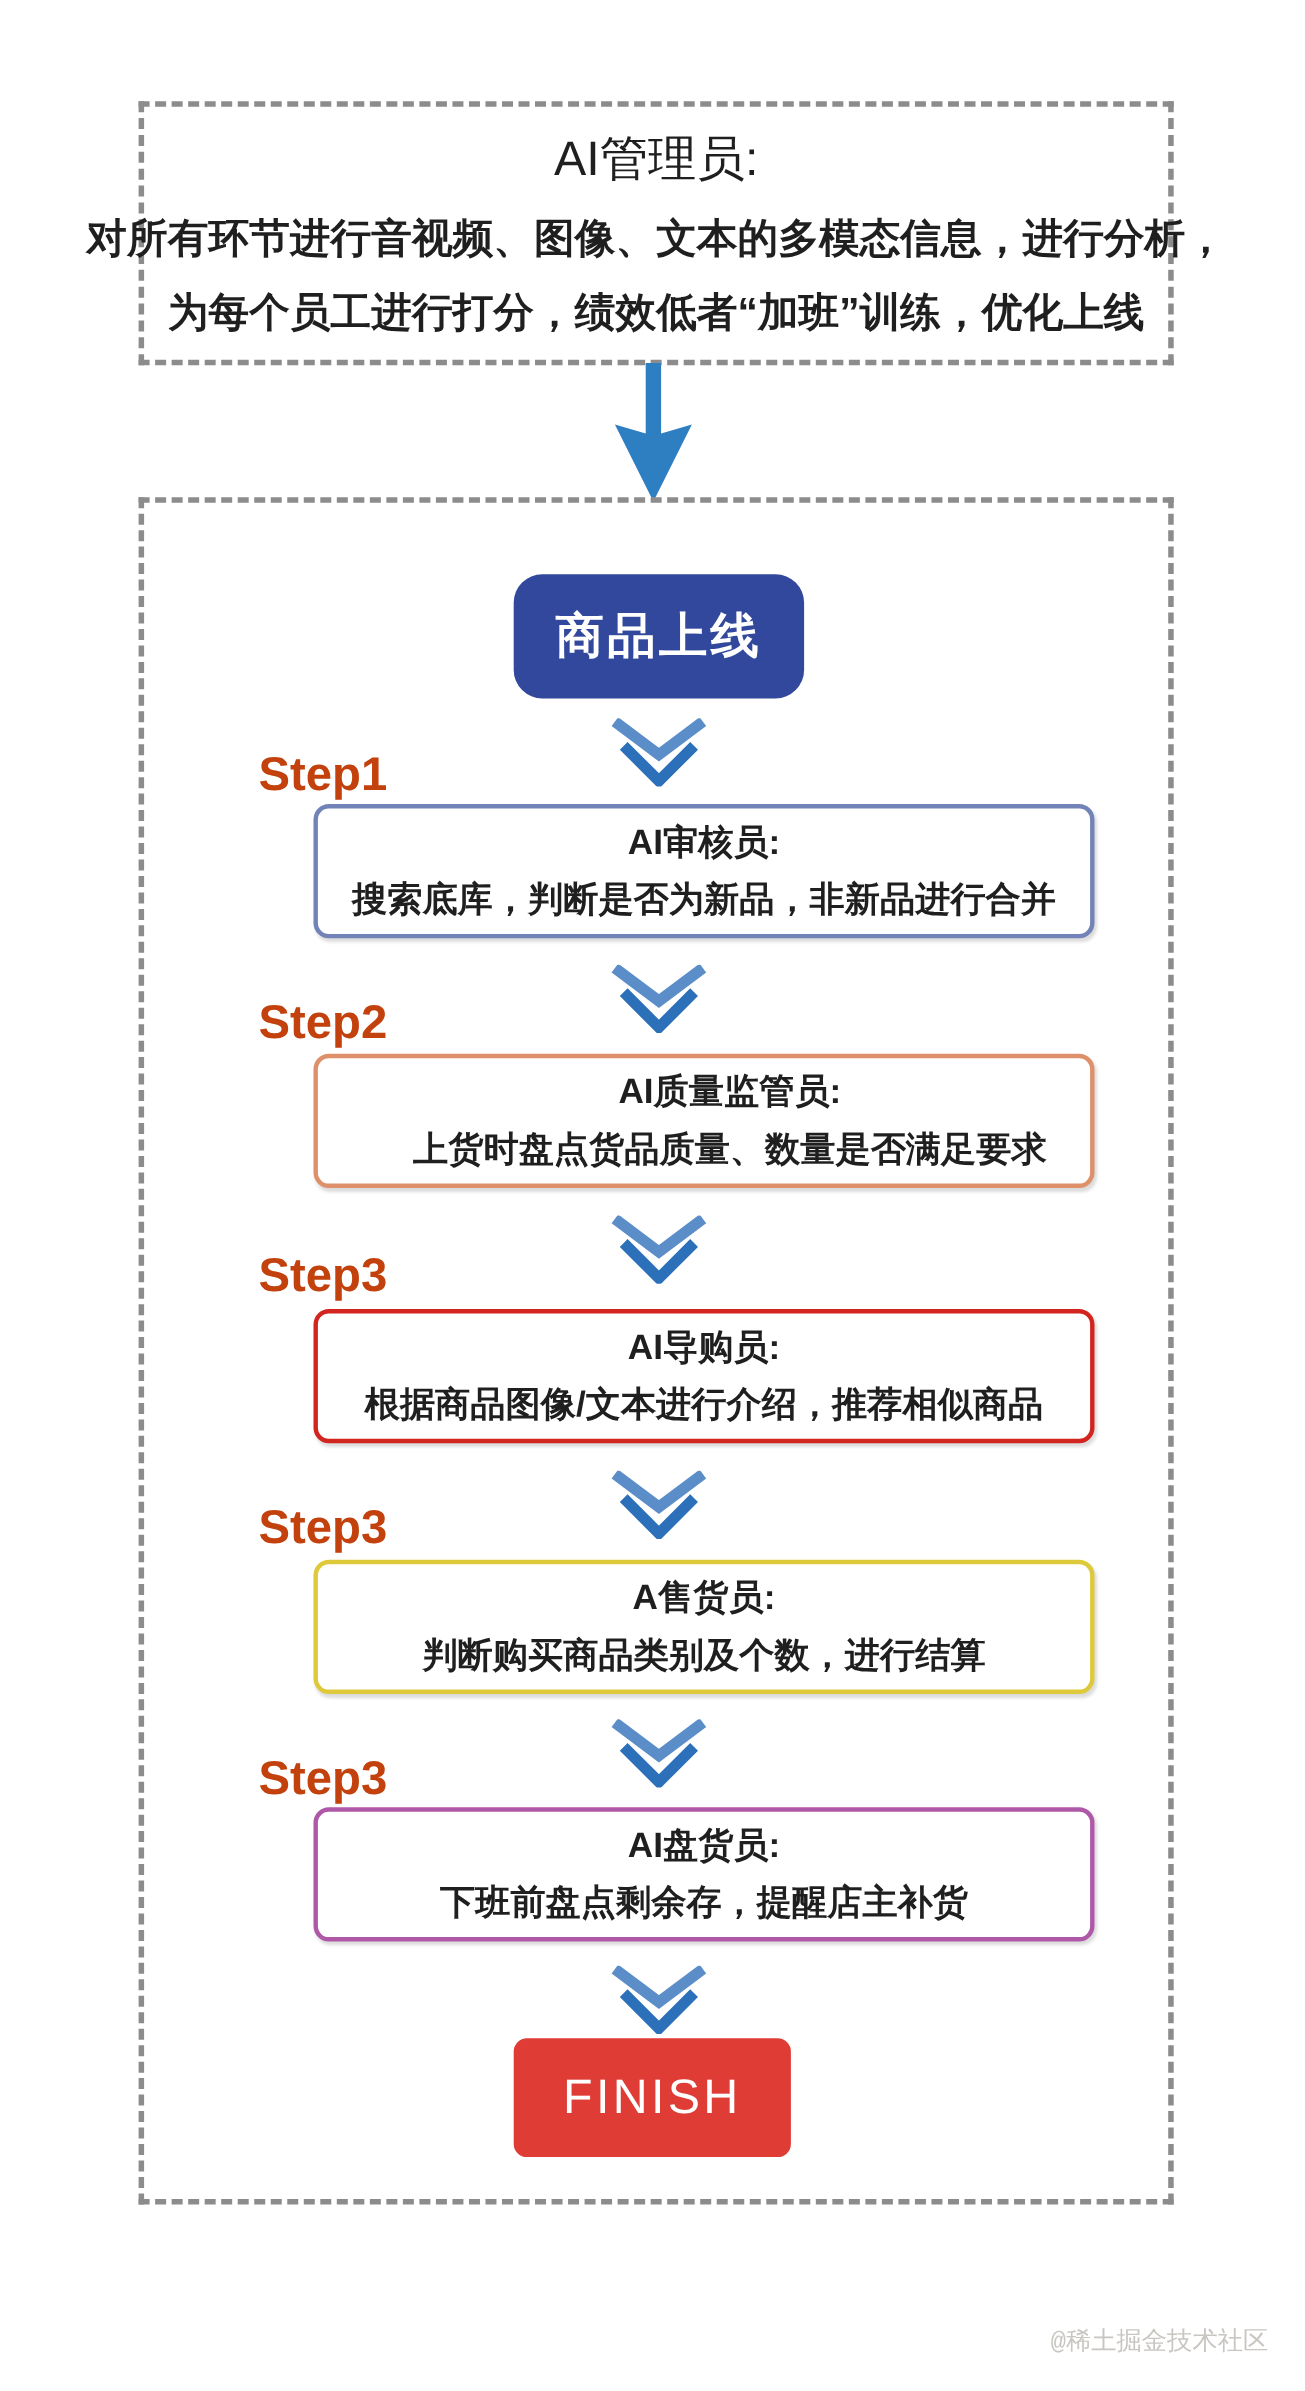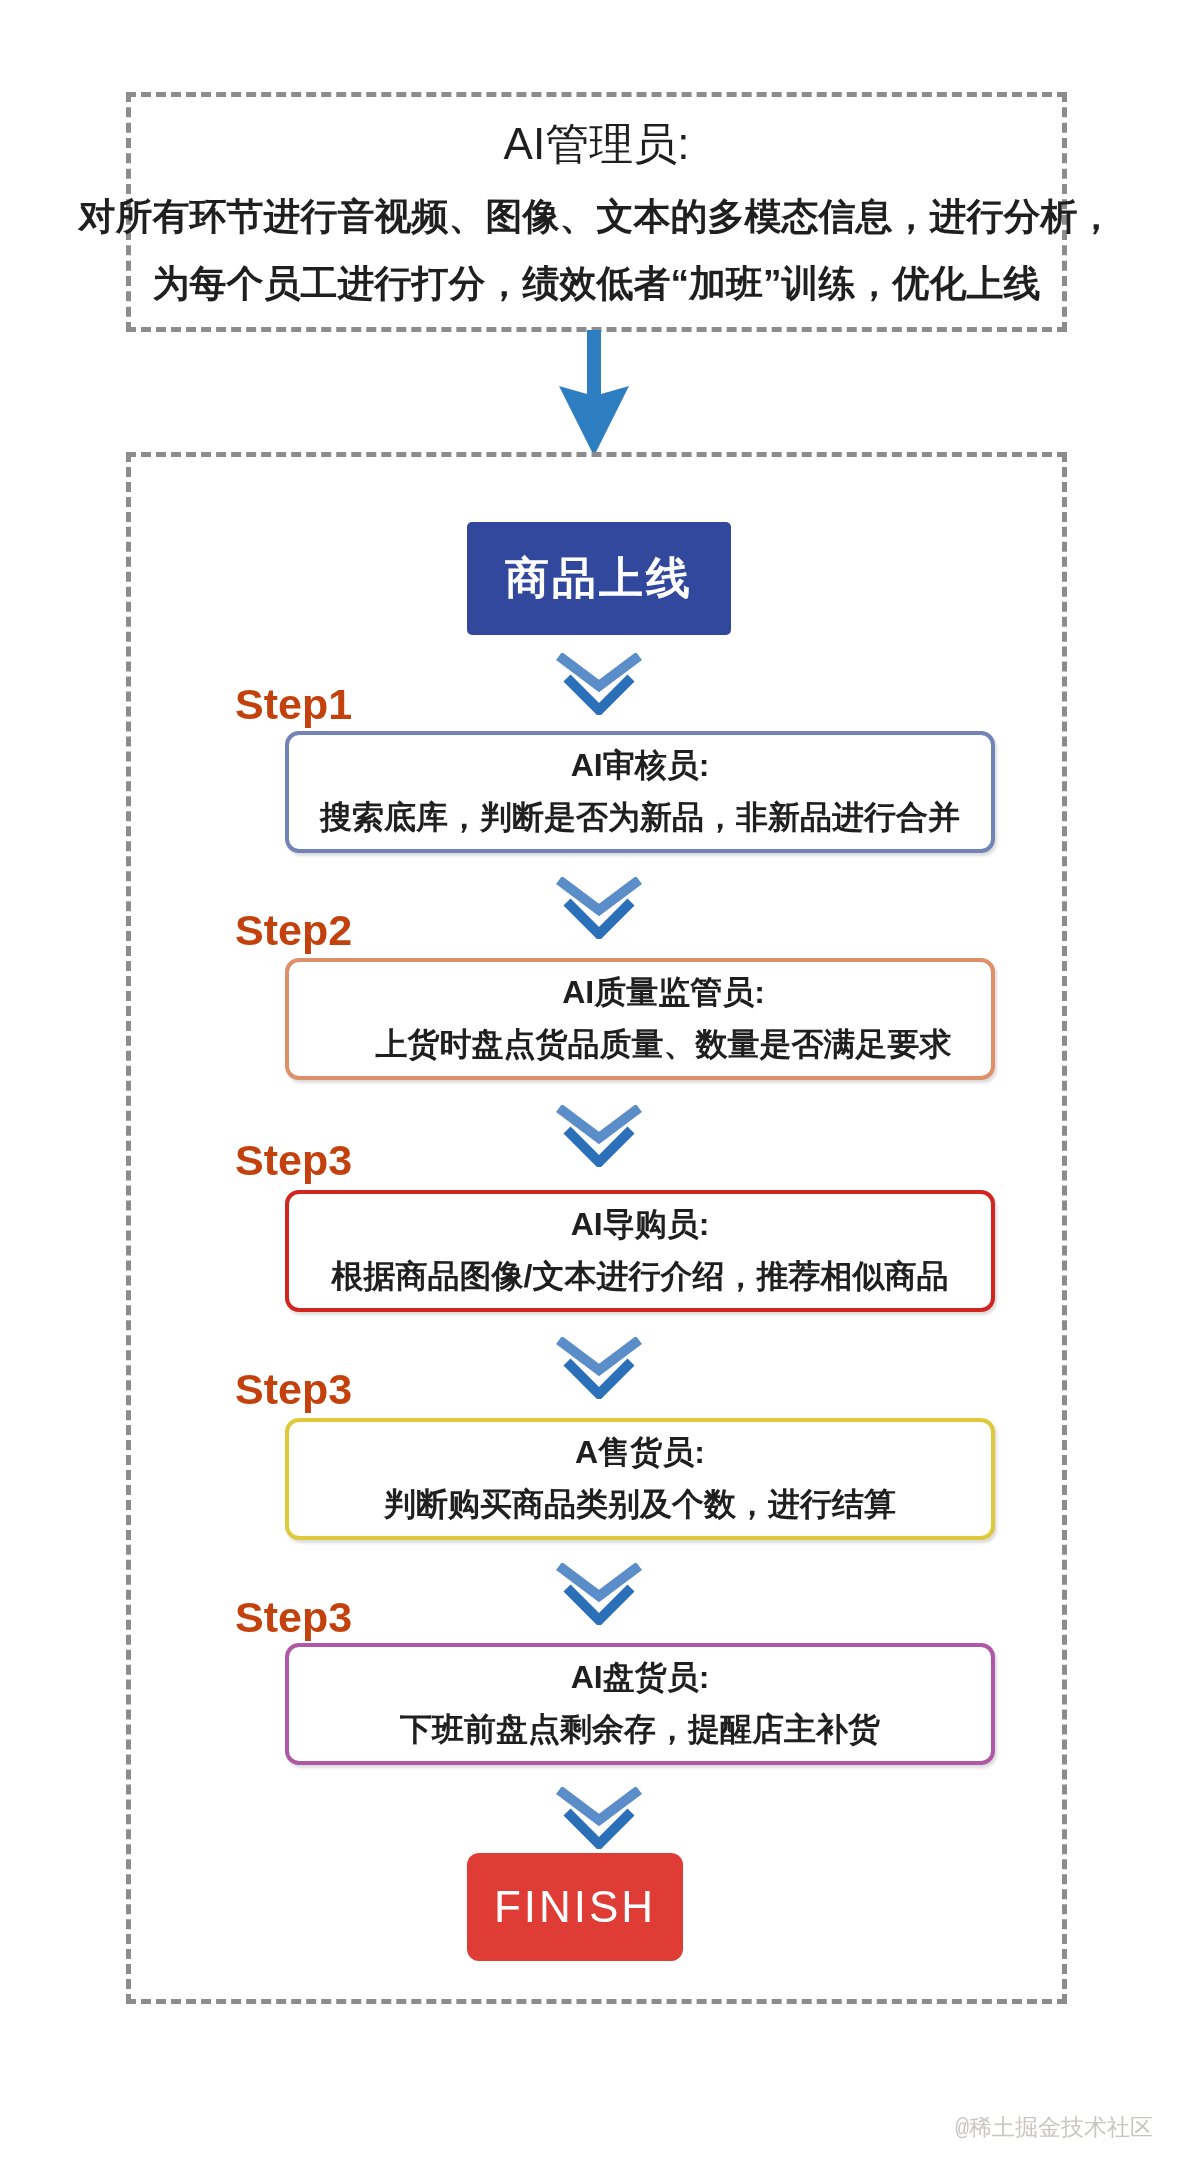--- a/index.html
+++ b/index.html
@@ -24,26 +24,26 @@
   .big-arrow{position:absolute;left:556px;top:330px;}
   .big-arrow path{fill:#2e7ec2;}
   
   .flow-box{
     position:absolute;left:126px;top:452px;width:941px;height:1552px;
     box-sizing:border-box;border:5px dashed #8c8c8c;
   }
   
   .start-btn{
     position:absolute;left:336px;top:65px;width:264px;height:113px;
-    background:#32489c;border-radius:5px;
+    background:#32489c;border-radius:26px;
     display:flex;align-items:center;justify-content:center;
     color:#ffffff;font-size:44px;font-weight:600;letter-spacing:3px;
   }
   .finish-btn{
-    position:absolute;left:336px;top:1396px;width:216px;height:108px;
+    position:absolute;left:336px;top:1396px;width:252px;height:108px;
     background:#e03c36;border-radius:12px;
     display:flex;align-items:center;justify-content:center;
     color:#ffffff;font-size:44px;font-weight:500;letter-spacing:3px;
   }
   
   .chevron{position:absolute;left:423px;width:90px;height:62px;}
   .chev-light{fill:none;stroke:#5b8ec8;stroke-width:10;}
   .chev-dark{fill:none;stroke:#2c70ba;stroke-width:10;}
   .c1{top:196px}.c2{top:420px}.c3{top:648px}.c4{top:880px}.c5{top:1106px}.c6{top:1330px}
   

